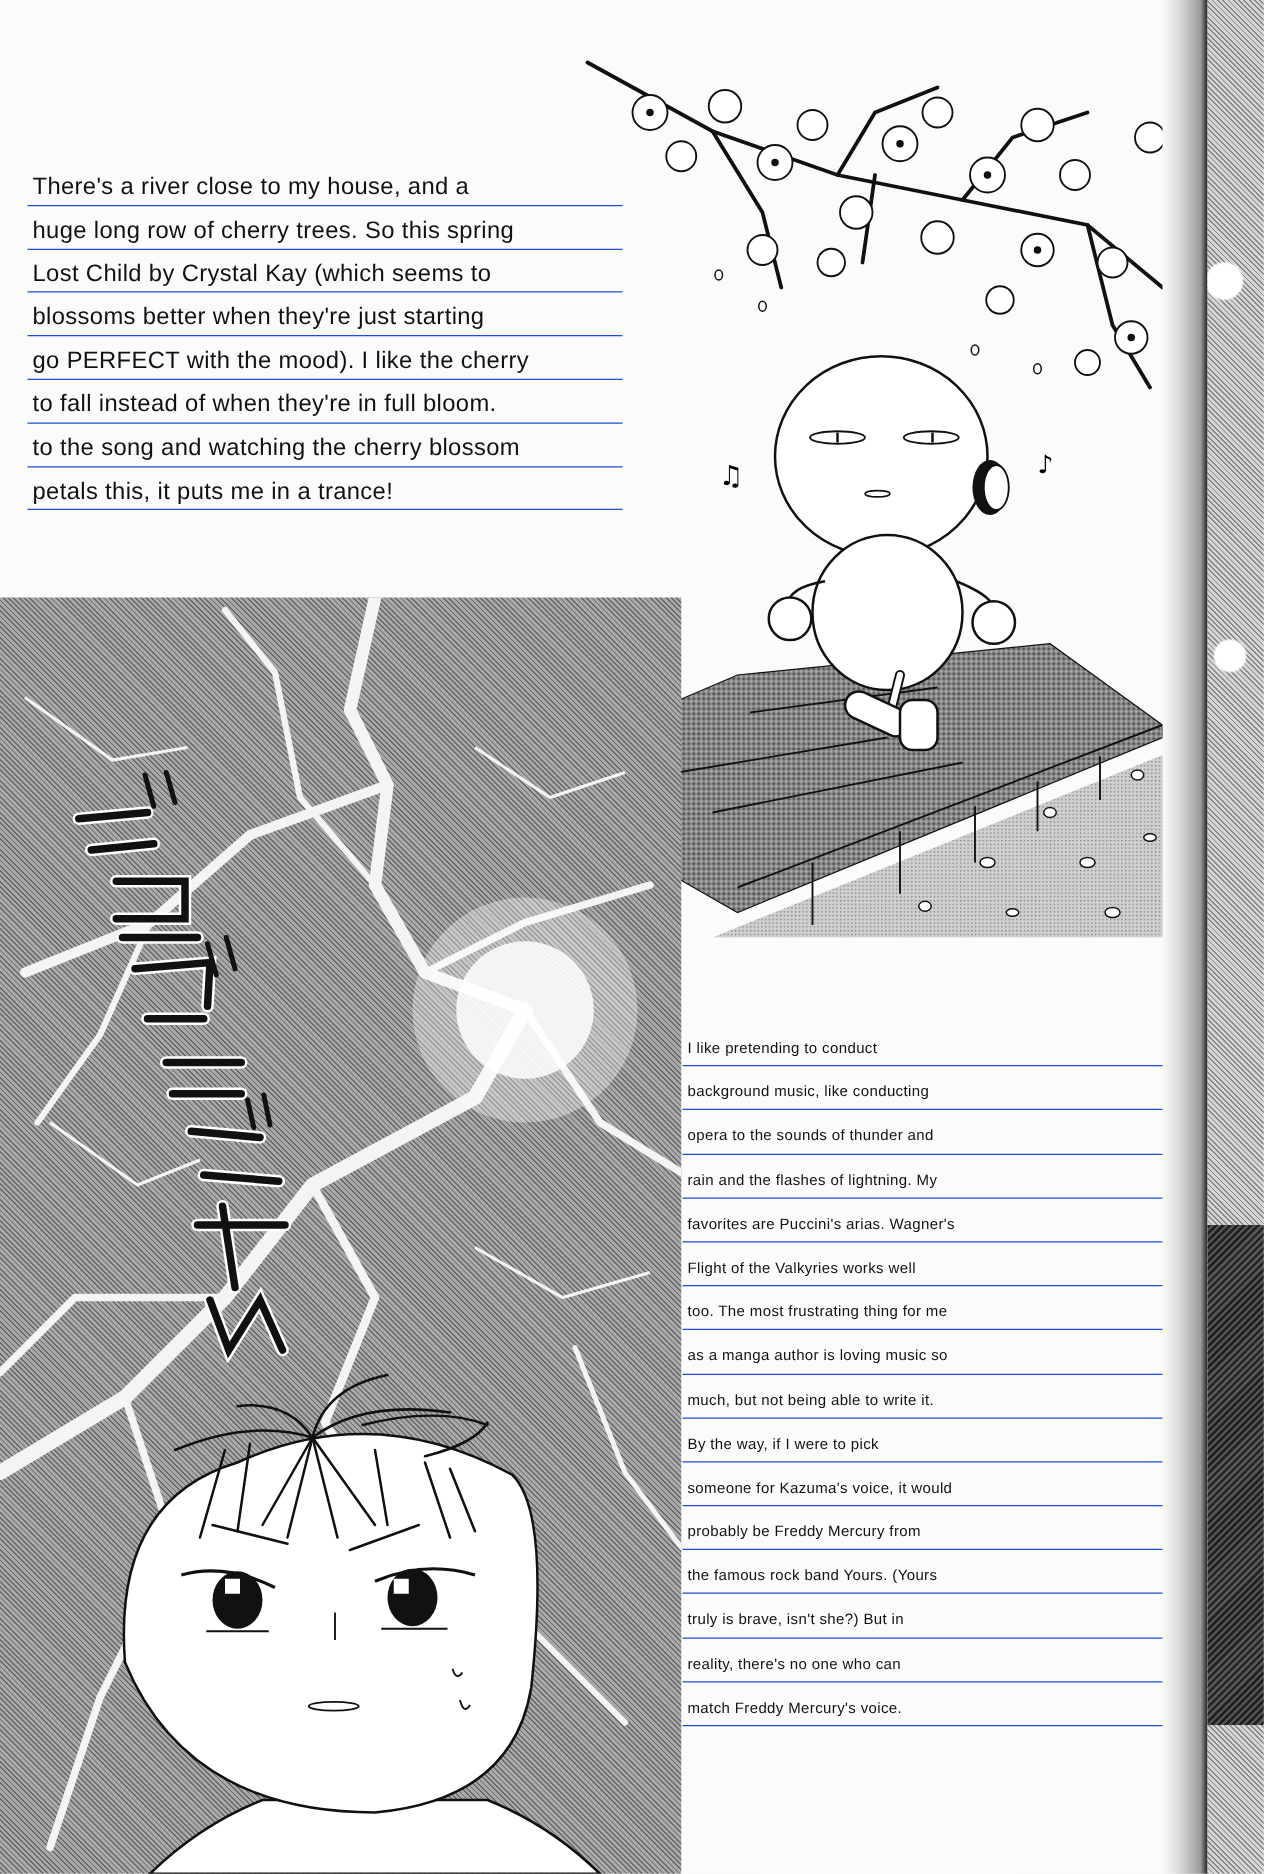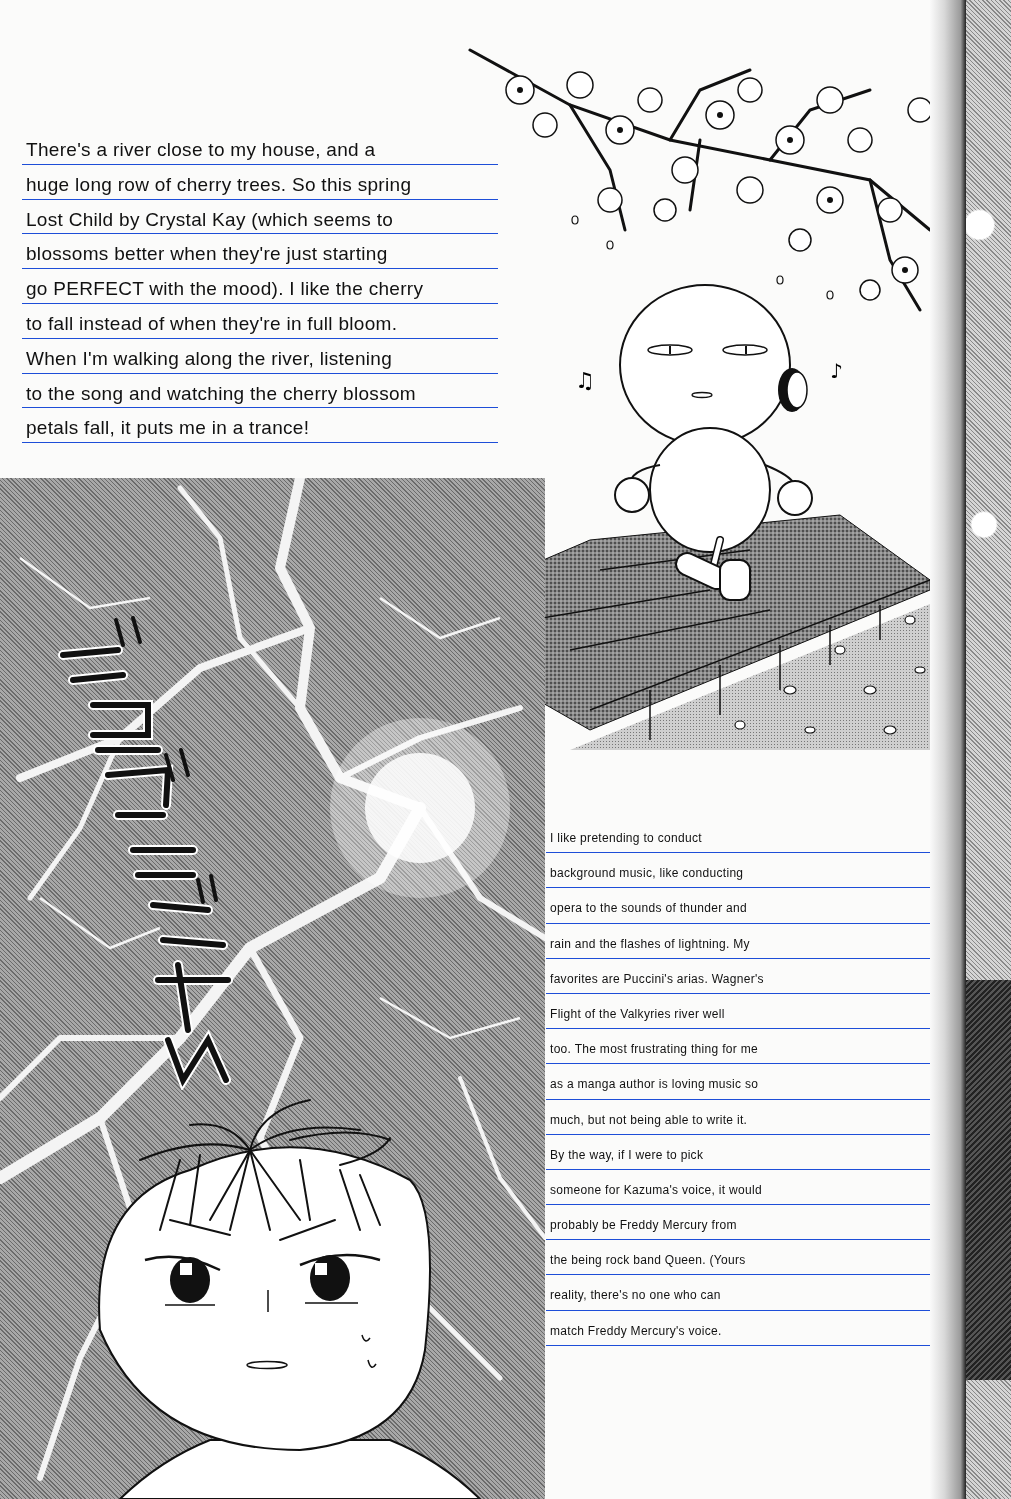--- a/index.html
+++ b/index.html
@@ -112,23 +112,22 @@
     </g>
   </svg>
 
   <div class="note note-top">
     <div class="line">There's a river close to my house, and a</div>
     <div class="line">huge long row of cherry trees. So this spring</div>
     <div class="line">Lost Child by Crystal Kay (which seems to</div>
     <div class="line">blossoms better when they're just starting</div>
     <div class="line">go PERFECT with the mood). I like the cherry</div>
     <div class="line">to fall instead of when they're in full bloom.</div>
-    <div class="line">When I'm walking along the river, listening</div>
     <div class="line">to the song and watching the cherry blossom</div>
-    <div class="line">petals fall, it puts me in a trance!</div>
+    <div class="line">petals this, it puts me in a trance!</div>
   </div>
 
   <svg class="walker" viewBox="0 0 430 480" width="430" height="480">
     <defs>
       <pattern id="grain" width="4" height="4" patternUnits="userSpaceOnUse">
         <rect width="4" height="4" fill="#8a8a8a"></rect>
         <circle cx="1" cy="1" r="0.9" fill="#333"></circle>
         <circle cx="3" cy="3" r="0.7" fill="#cfcfcf"></circle>
       </pattern>
       <pattern id="ground" width="3" height="3" patternUnits="userSpaceOnUse">
@@ -260,28 +259,29 @@
         <path d="M163 266 L168 290"></path>
     </g>
   </svg>
 
   <div class="note note-bottom">
     <div class="line">I like pretending to conduct</div>
     <div class="line">background music, like conducting</div>
     <div class="line">opera to the sounds of thunder and</div>
     <div class="line">rain and the flashes of lightning. My</div>
     <div class="line">favorites are Puccini's arias. Wagner's</div>
-    <div class="line">Flight of the Valkyries river well</div>
+    <div class="line">Flight of the Valkyries works well</div>
     <div class="line">too. The most frustrating thing for me</div>
     <div class="line">as a manga author is loving music so</div>
     <div class="line">much, but not being able to write it.</div>
     <div class="line">By the way, if I were to pick</div>
     <div class="line">someone for Kazuma's voice, it would</div>
     <div class="line">probably be Freddy Mercury from</div>
-    <div class="line">the being rock band Queen. (Yours</div>
+    <div class="line">the famous rock band Yours. (Yours</div>
+    <div class="line">truly is brave, isn't she?) But in</div>
     <div class="line">reality, there's no one who can</div>
     <div class="line">match Freddy Mercury's voice.</div>
   </div>
 
   <svg class="kid" viewBox="0 0 480 419" width="480" height="419">
 
     <path d="M60 419 Q100 380 150 360 L330 360 Q380 380 420 419 Z" fill="#fff" stroke="#111" stroke-width="2"></path>
 
     <path d="M40 250 Q30 120 130 90 Q240 40 350 100 Q380 130 365 270 Q350 360 240 370 Q90 370 40 250 Z" fill="#fff" stroke="#111" stroke-width="2"></path>
 

